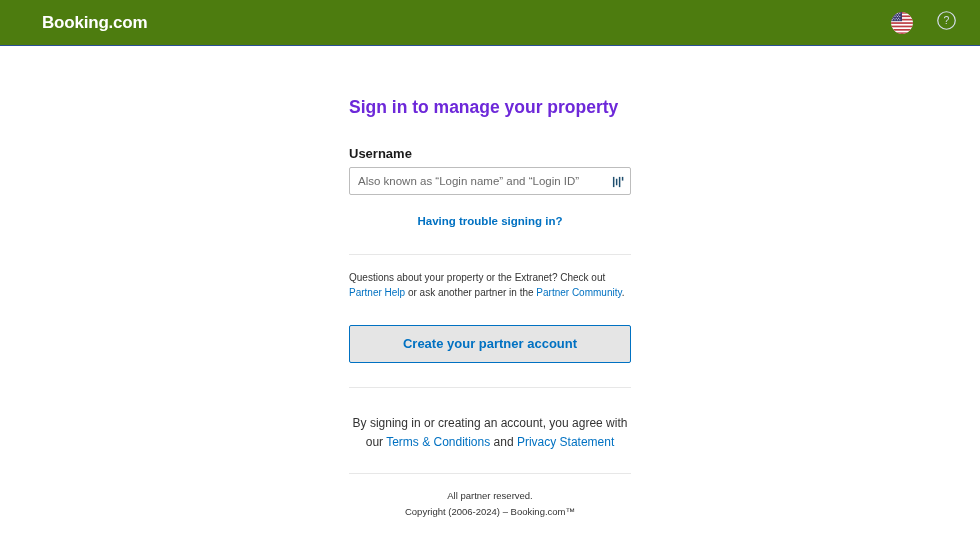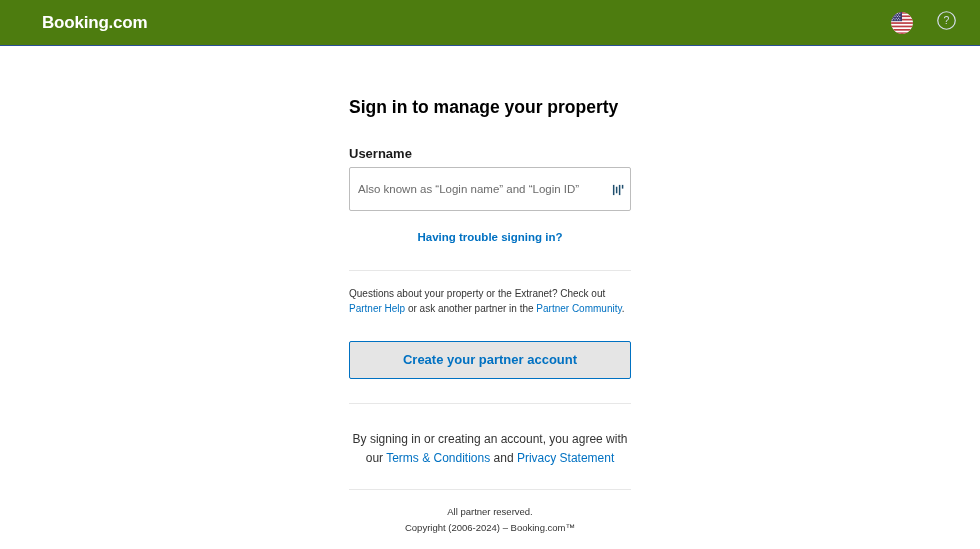--- a/index.html
+++ b/index.html
@@ -70,42 +70,42 @@
     padding-top: 50px;
   }
 
   .card {
     width: 282px;
   }
 
   .page-title {
     font-size: 17.5px;
     font-weight: bold;
-    color: #000000;
+    color: #6d28d9;
     line-height: 1.3;
     margin-bottom: 27px;
     white-space: nowrap;
   }
 
   .field-label {
     font-size: 13px;
     font-weight: bold;
     color: #1a1a1a;
     display: block;
     margin-bottom: 6px;
   }
 
   .input-wrap {
     position: relative;
     width: 100%;
   }
 
   .text-input {
     width: 100%;
-    height: 44px;
+    height: 28px;
     border: 1px solid #bdbdbd;
     border-radius: 2px;
     padding: 0 26px 0 8px;
     font-size: 11.5px;
     font-family: "Liberation Sans", sans-serif;
     color: #1a1a1a;
     background: #ffffff;
     outline: none;
   }
 

